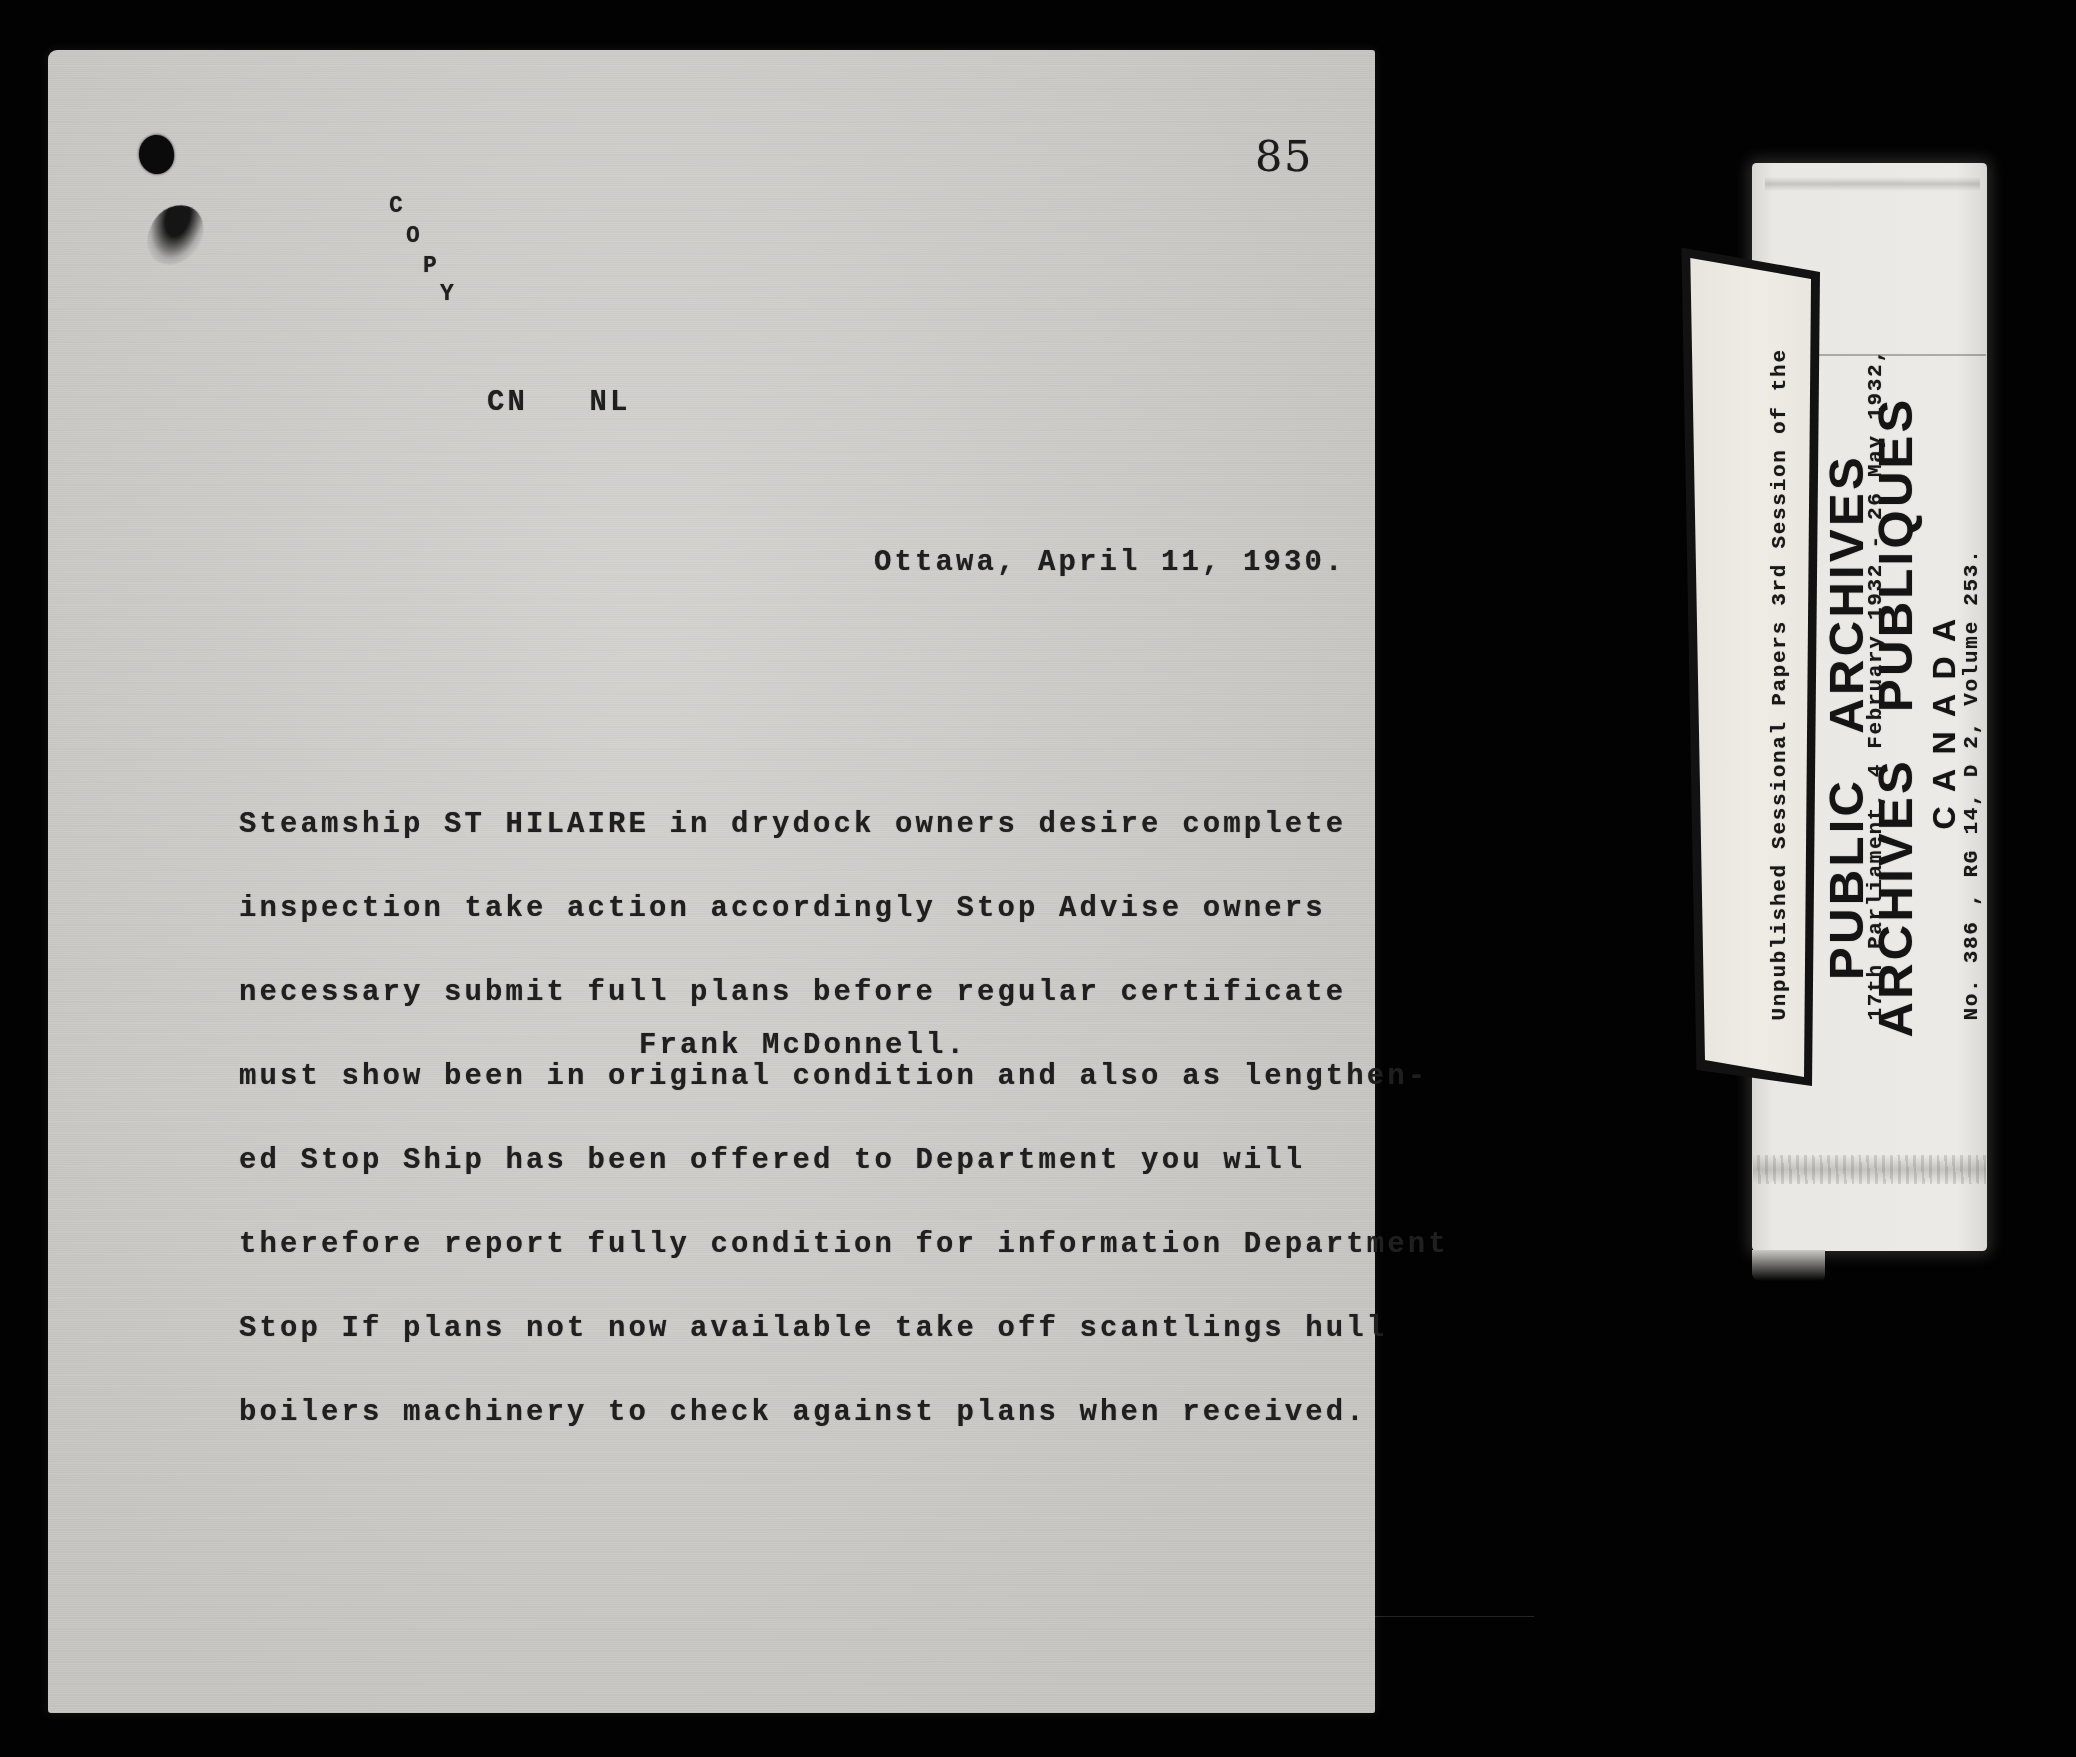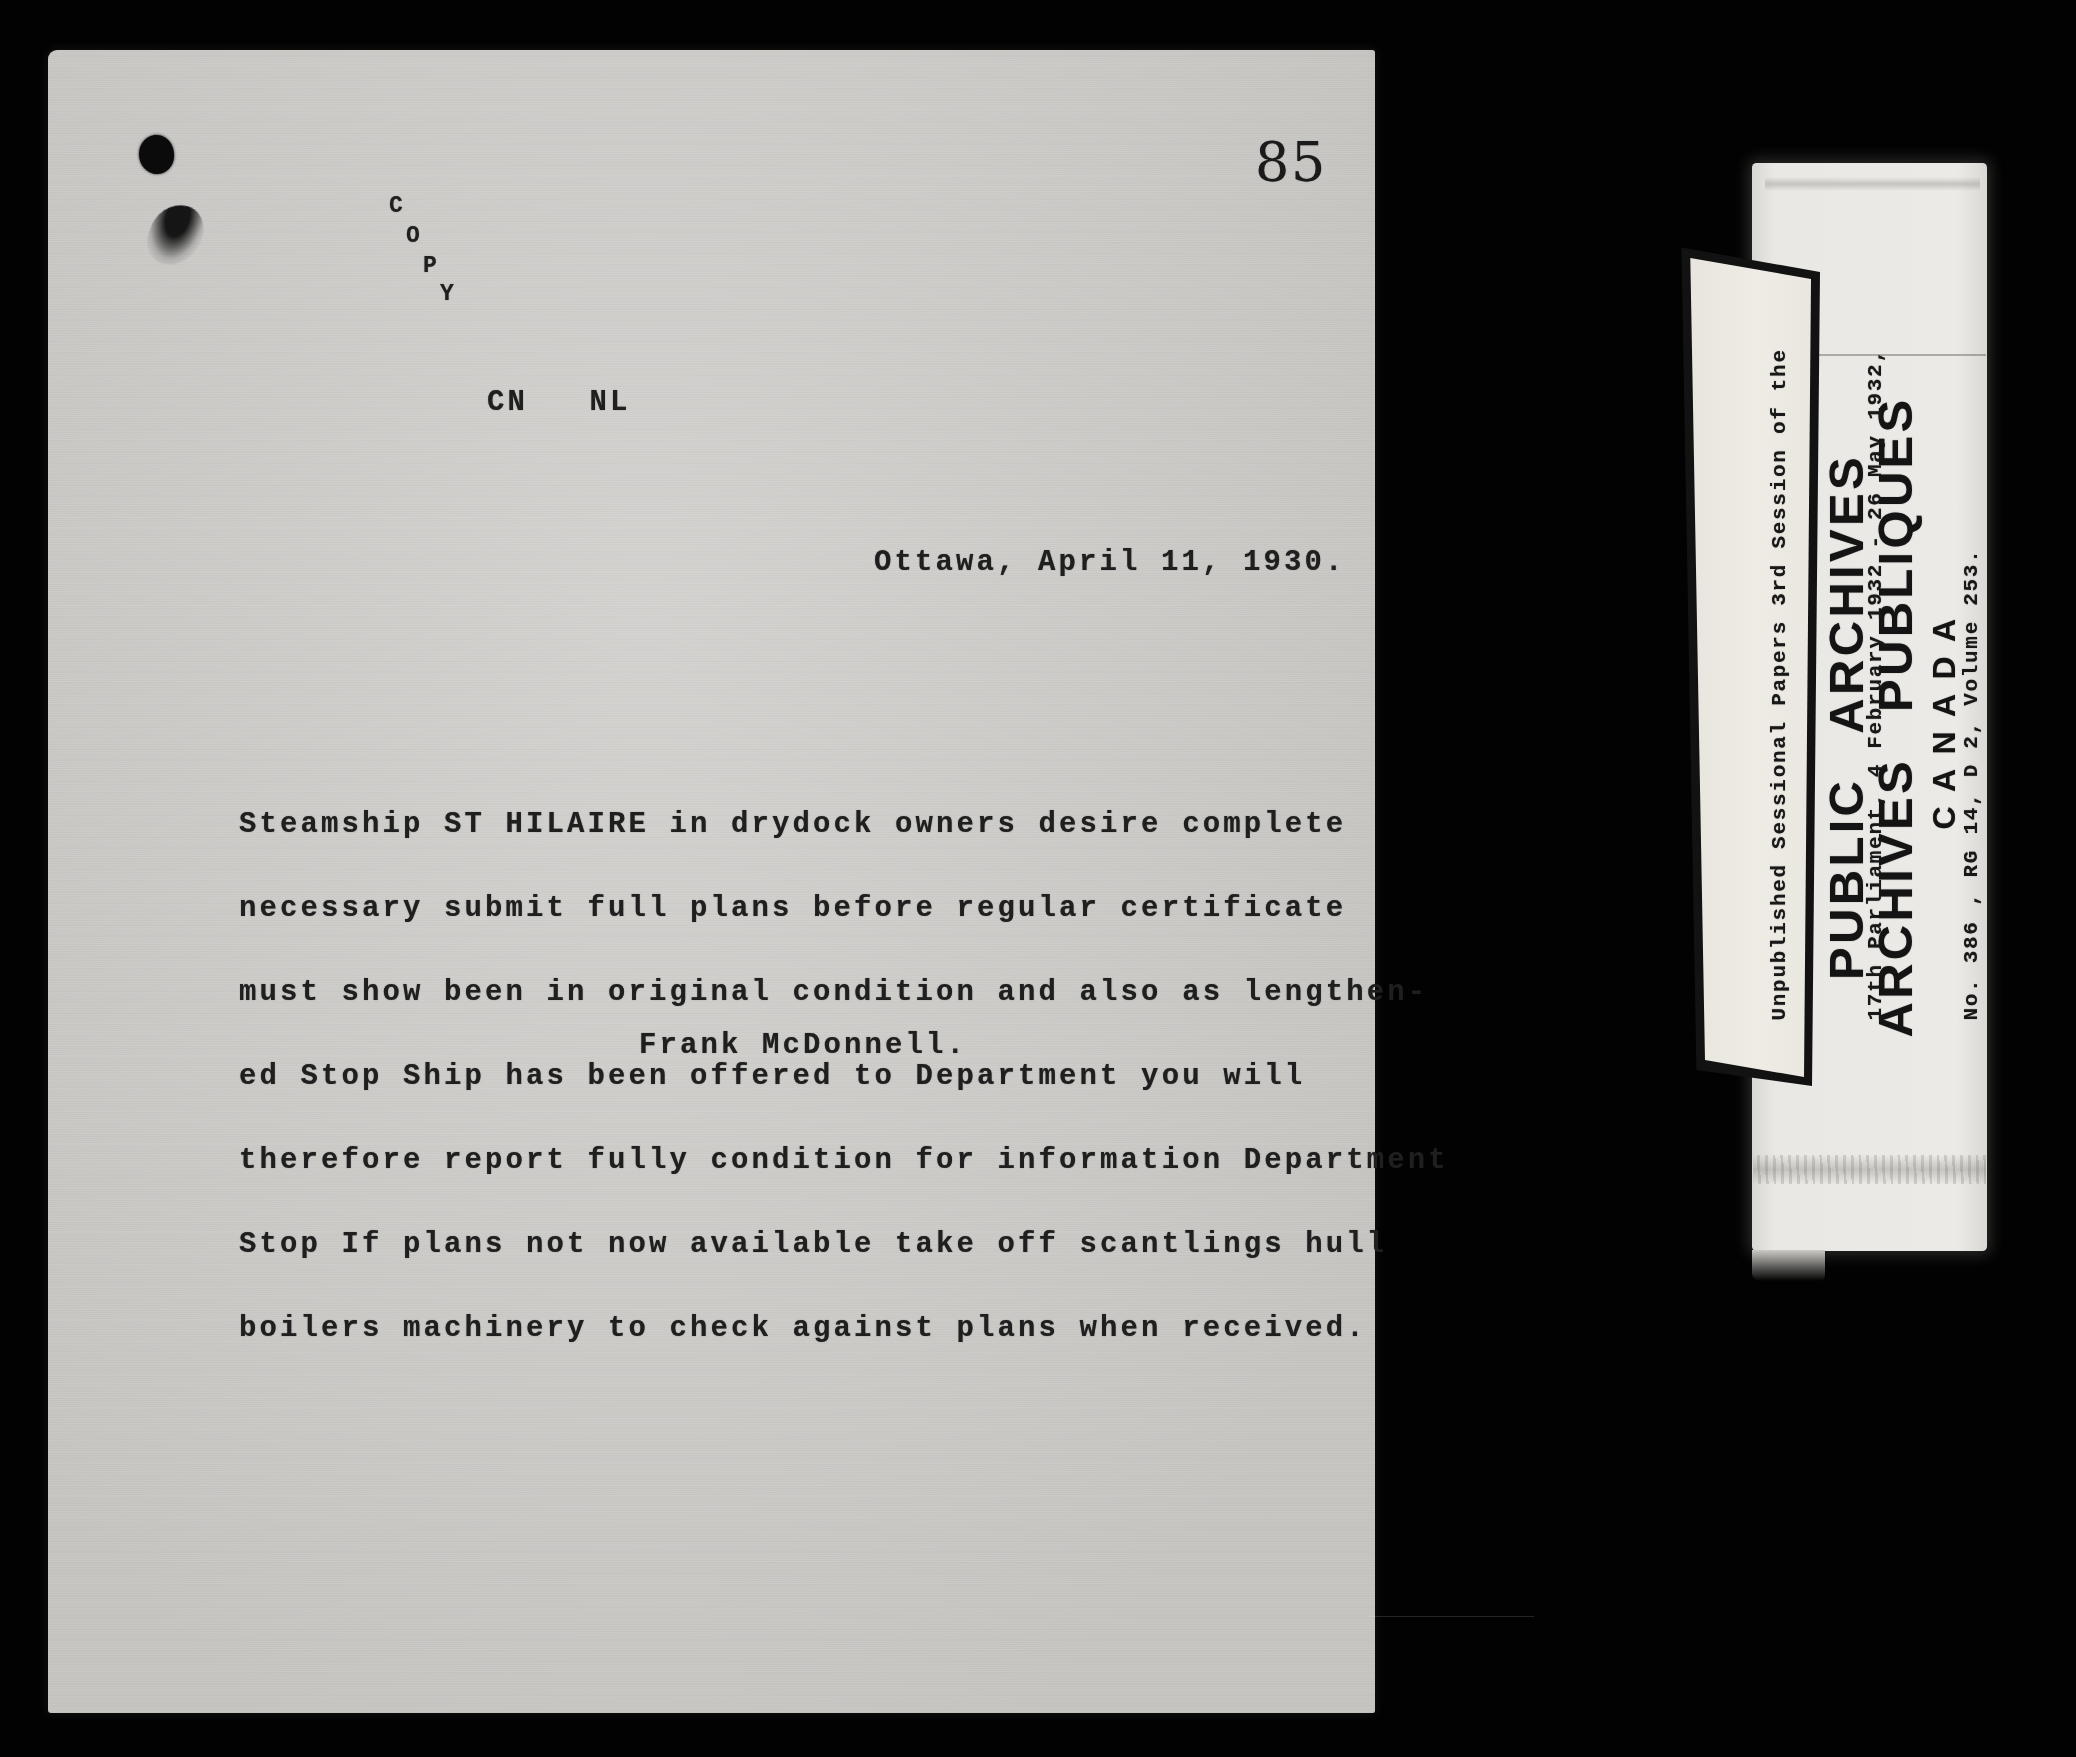--- a/index.html
+++ b/index.html
@@ -47,21 +47,21 @@
   }
   .copy-letter { position:absolute; font-size:23px; line-height:1; }
   .copy-c { left:341px; top:145px; }
   .copy-o { left:358px; top:175px; }
   .copy-p { left:375px; top:205px; }
   .copy-y { left:392px; top:233px; }
   .routing { left:439px; top:339px; }
   .pagenum {
     position:absolute; left:1207px; top:81px;
     font-family:"DejaVu Serif", serif; font-weight:normal;
-    font-size:54px; color:#1b1b1b; letter-spacing:1.7px;
+    font-size:43px; color:#1b1b1b; letter-spacing:1.7px;
     text-shadow:0 0 1.1px rgba(30,30,30,0.4);
   }
   .dateline { left:826px; top:499px; }
   .recipient { left:191px; top:589px; line-height:31px; }
   .body-block { left:191px; top:705px; }
   .signature { left:591px; top:982px; }
 
   
   .spine {
     position:absolute; left:1752px; top:163px; width:235px; height:1088px;
@@ -148,20 +148,21 @@
 
   <div class="typed routing">CN   NL</div>
 
   <div class="pagenum">85</div>
 
   <div class="typed dateline">Ottawa, April 11, 1930.</div>
 
 
   <div class="typed body-block">
     <div>Steamship ST HILAIRE in drydock owners desire complete</div>
+    <div>inspection take action accordingly Stop Advise owners</div>
     <div>necessary submit full plans before regular certificate</div>
     <div>must show been in original condition and also as lengthen-</div>
     <div>ed Stop Ship has been offered to Department you will</div>
     <div>therefore report fully condition for information Department</div>
     <div>Stop If plans not now available take off scantlings hull</div>
     <div>boilers machinery to check against plans when received.</div>
   </div>
 
   <div class="typed signature">Frank McDonnell.</div>
 </div>

